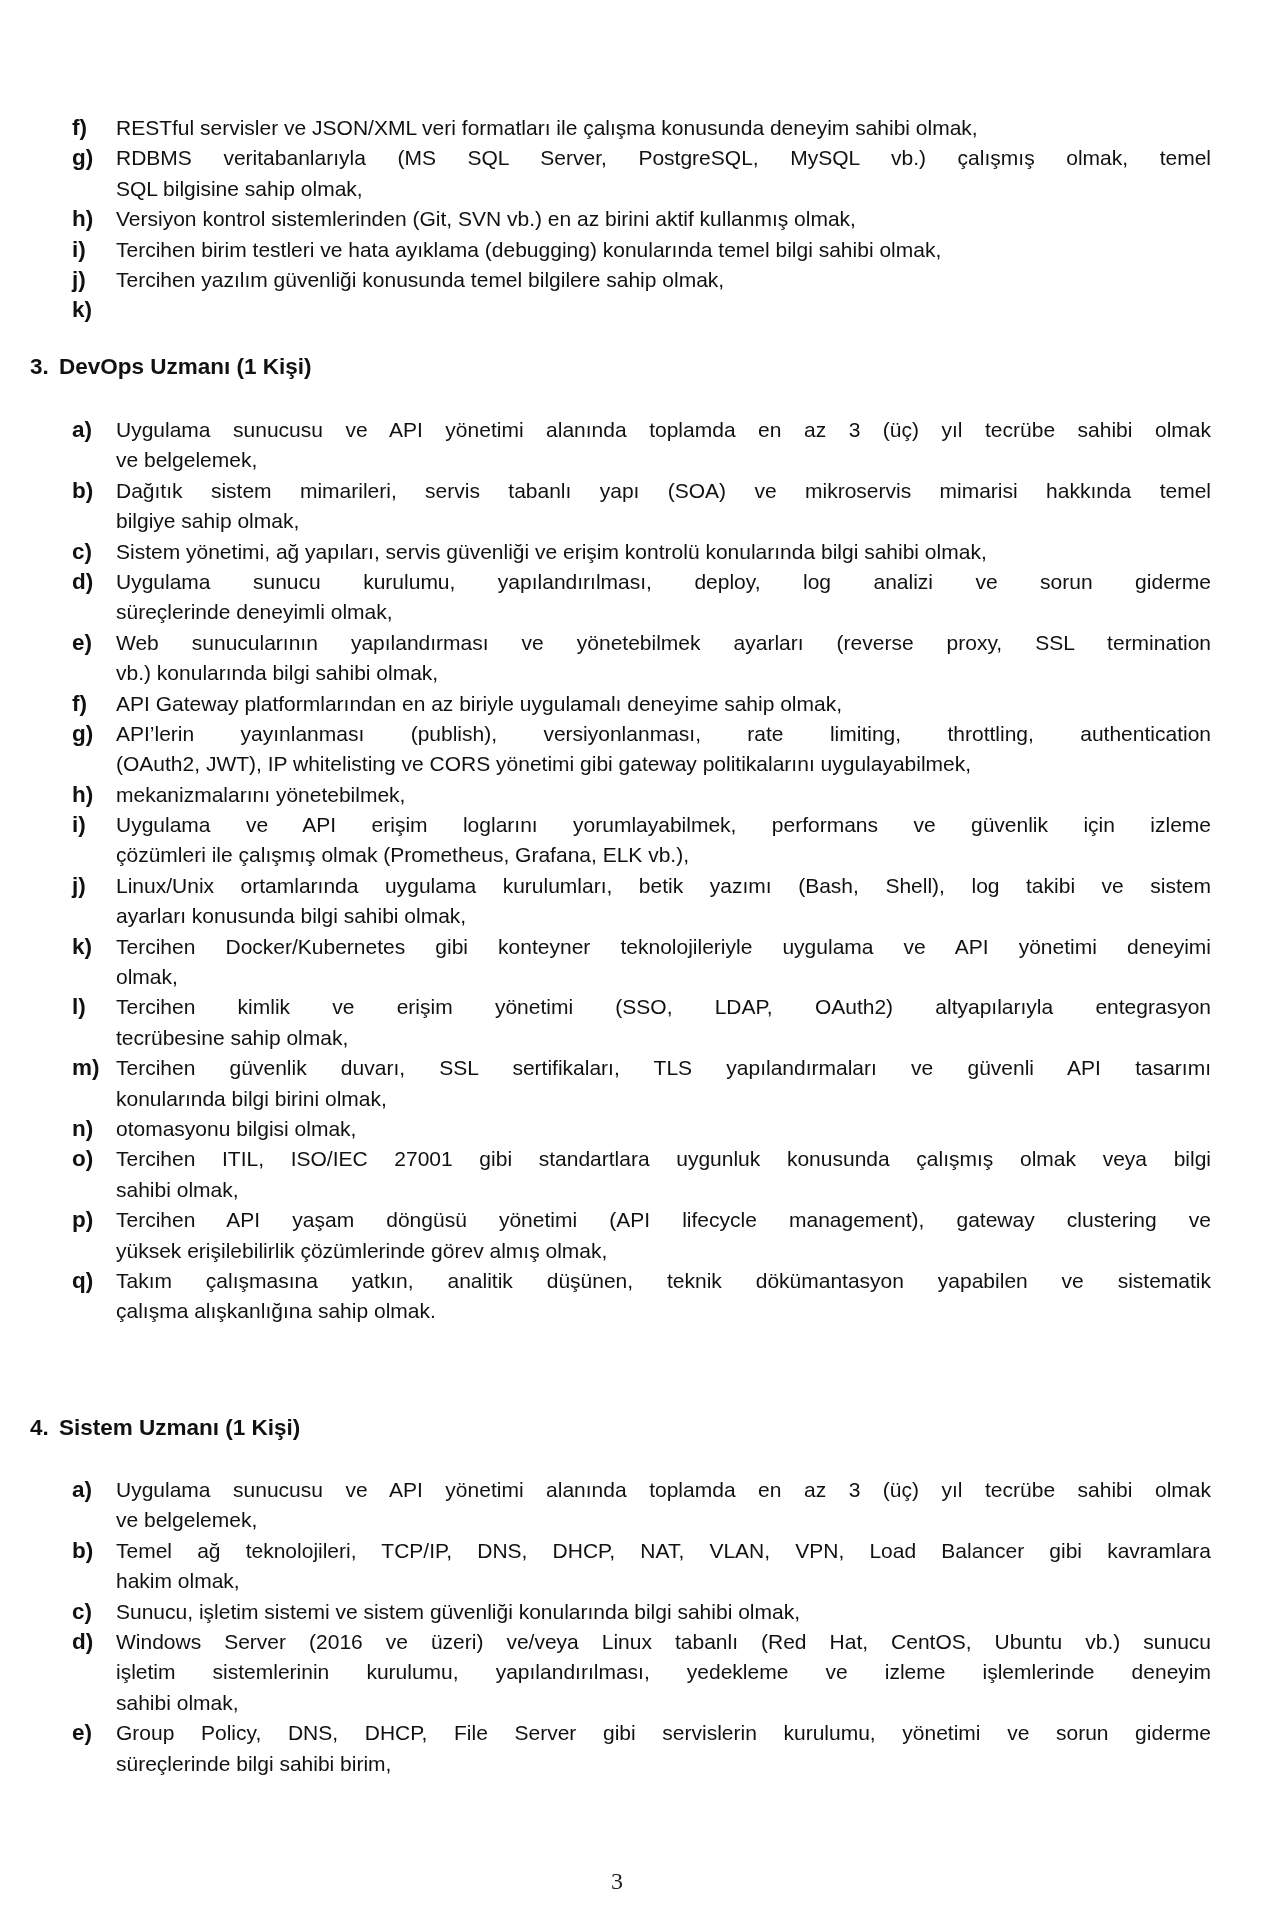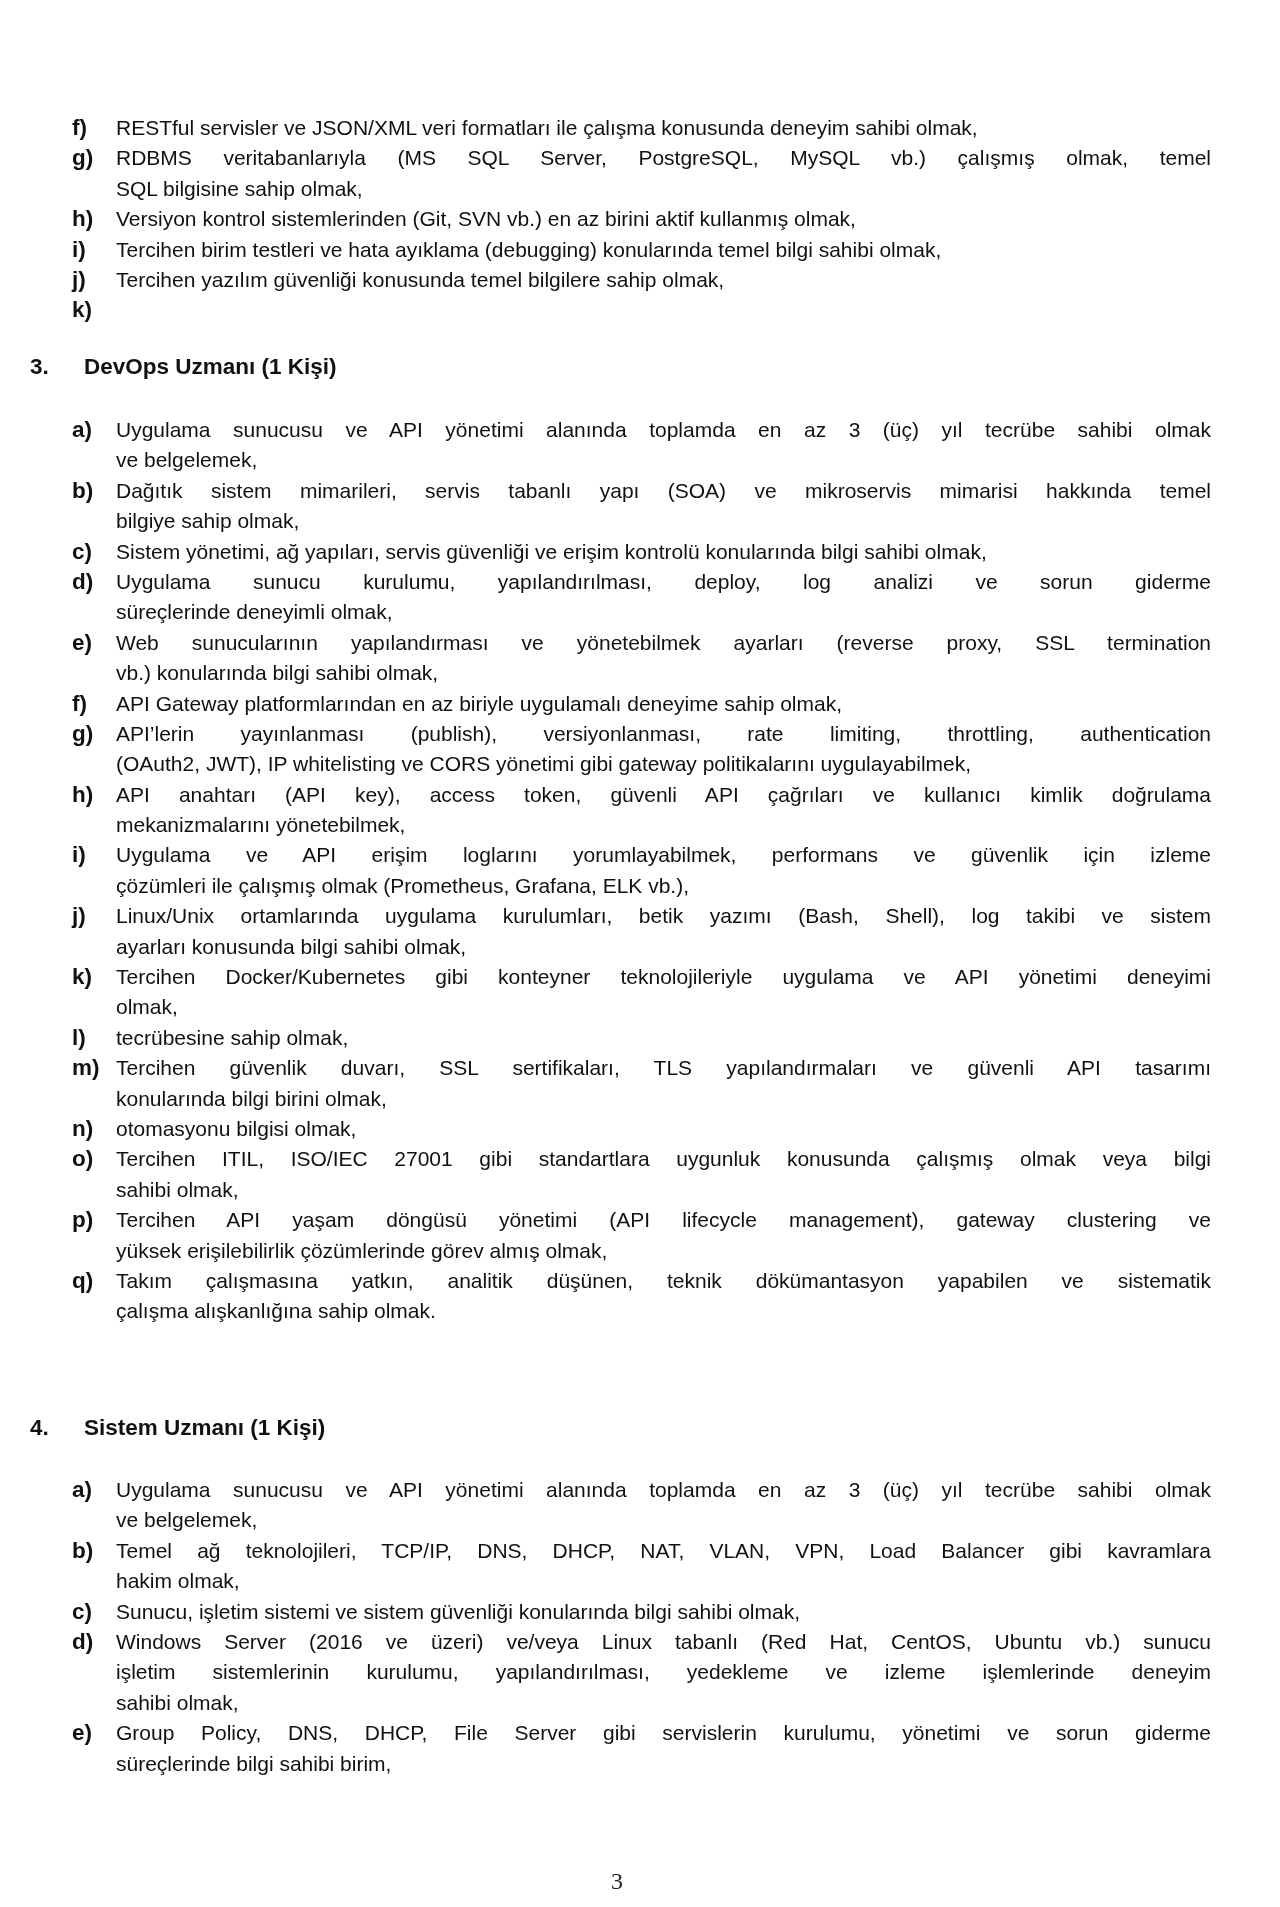--- a/index.html
+++ b/index.html
@@ -3,21 +3,21 @@
 <meta charset="utf-8">
 <style>
   html, body { margin: 0; padding: 0; background: #ffffff; }
   body { width: 1280px; height: 1907px; position: relative; overflow: hidden;
          font-family: "Liberation Sans", sans-serif; color: #111111; }
   .page { position: absolute; left: 0; top: 0; width: 1280px; height: 1907px; }
   .section { position: absolute; left: 0; width: 1280px; }
   .heading { position: absolute; left: 30px; height: 30px; line-height: 30px;
              font-size: 22.5px; font-weight: bold; white-space: nowrap; }
   .heading .num { position: absolute; left: 0; }
-  .heading .title { position: absolute; left: 54px; text-align: center; }
+  .heading .title { position: absolute; left: 29px; text-align: center; }
   .list { position: absolute; left: 0; width: 1280px; }
   .item { position: relative; }
   .item .label { position: absolute; left: 72px; top: 0; height: 30.4px; line-height: 30.4px;
                  font-size: 22.5px; font-weight: bold; }
   .item .line { margin-left: 116px; width: 1095px; height: 30.4px; line-height: 30.4px;
                 font-size: 21px; white-space: nowrap; overflow: visible; }
   .item .line.just { text-align: justify; text-align-last: justify; white-space: normal; overflow: hidden; }
   .pagenum { position: absolute; left: 611px; top: 1868px; font-family: "Liberation Serif", serif;
              font-size: 24px; color: #222; }
 </style>
@@ -89,40 +89,40 @@
           <span class="label">f)</span>
           <div class="line">API Gateway platformlarından en az biriyle  uygulamalı deneyime sahip olmak,</div>
         </div>
         <div class="item">
           <span class="label">g)</span>
           <div class="line just">API’lerin yayınlanması (publish), versiyonlanması, rate limiting, throttling, authentication</div>
           <div class="line">(OAuth2, JWT), IP whitelisting ve CORS yönetimi gibi gateway politikalarını uygulayabilmek,</div>
         </div>
         <div class="item">
           <span class="label">h)</span>
-          <div class="line just">API anahtarı (API key), access token, güvenli API çağrıları ve kullanıcı kimlik doğrulama</div>
           <div class="line">mekanizmalarını yönetebilmek,</div>
         </div>
         <div class="item">
           <span class="label">i)</span>
           <div class="line just">Uygulama ve API erişim loglarını yorumlayabilmek, performans ve güvenlik için izleme</div>
           <div class="line">çözümleri ile çalışmış olmak (Prometheus, Grafana, ELK vb.),</div>
         </div>
         <div class="item">
           <span class="label">j)</span>
           <div class="line just">Linux/Unix ortamlarında uygulama kurulumları, betik yazımı (Bash, Shell), log takibi ve sistem</div>
           <div class="line">ayarları konusunda bilgi sahibi olmak,</div>
         </div>
         <div class="item">
           <span class="label">k)</span>
           <div class="line just">Tercihen Docker/Kubernetes gibi konteyner teknolojileriyle uygulama ve API yönetimi deneyimi</div>
           <div class="line">olmak,</div>
         </div>
         <div class="item">
           <span class="label">l)</span>
+          <div class="line just">Tercihen kimlik ve erişim yönetimi (SSO, LDAP, OAuth2) altyapılarıyla entegrasyon</div>
           <div class="line">tecrübesine sahip olmak,</div>
         </div>
         <div class="item">
           <span class="label">m)</span>
           <div class="line just">Tercihen güvenlik duvarı, SSL sertifikaları, TLS yapılandırmaları ve güvenli API tasarımı</div>
           <div class="line">konularında bilgi birini olmak,</div>
         </div>
         <div class="item">
           <span class="label">n)</span>
           <div class="line">otomasyonu bilgisi olmak,</div>

